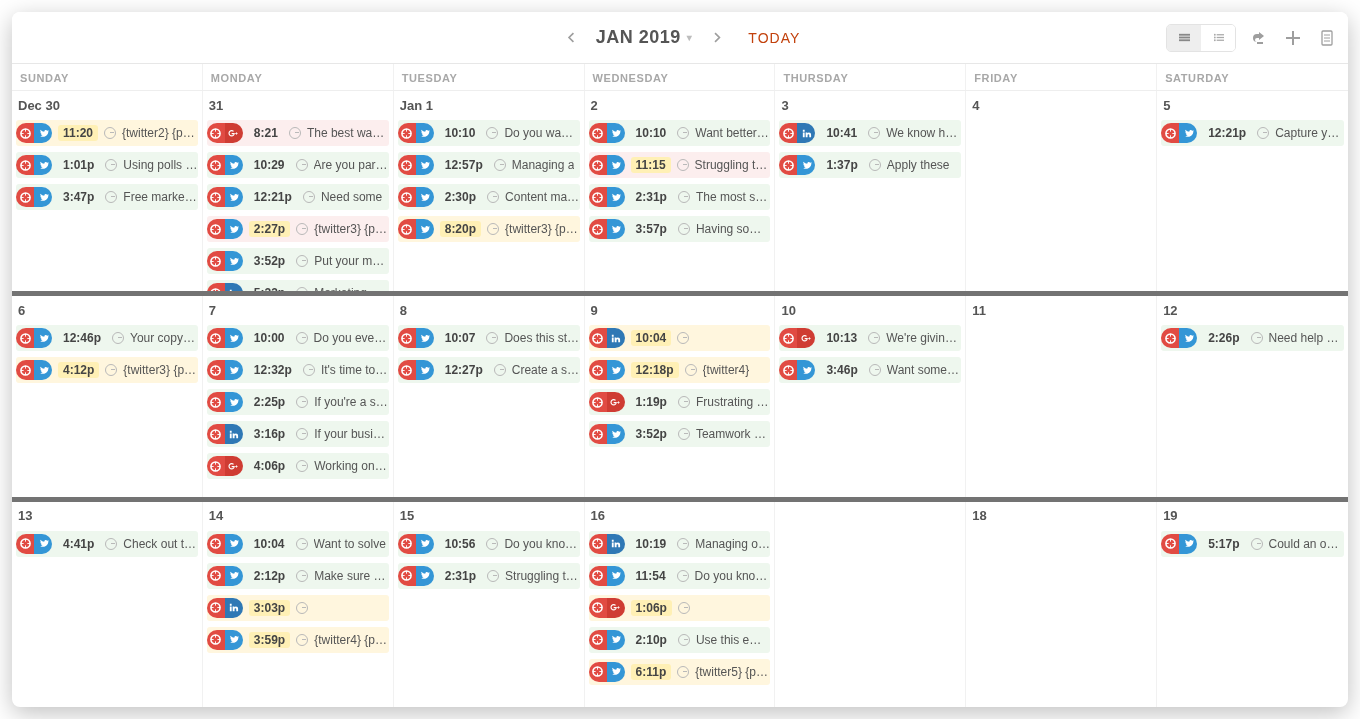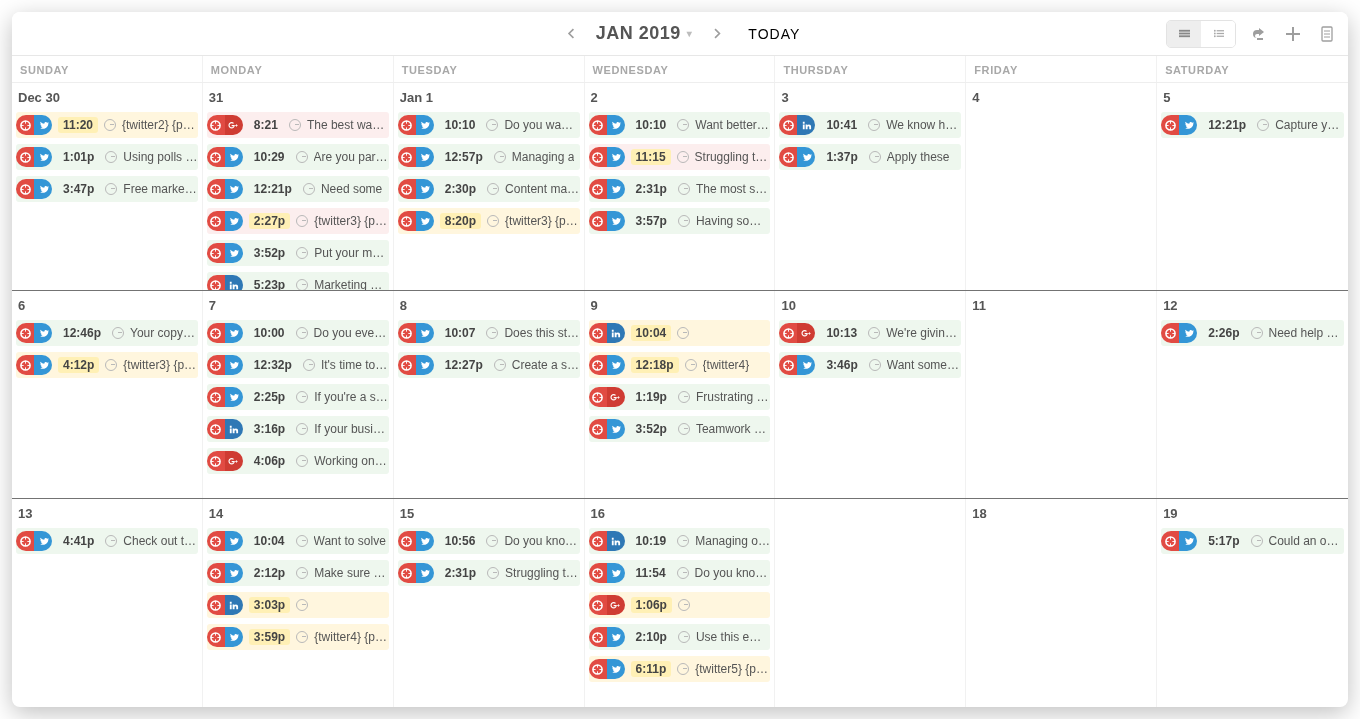--- a/index.html
+++ b/index.html
@@ -13,21 +13,21 @@
     inset: 12px;
     background: #fff;
     border-radius: 8px;
     box-shadow: 0 6px 24px rgba(0,0,0,0.25);
     overflow: hidden;
     display: flex;
     flex-direction: column;
   }
   
   .toolbar {
-    height: 44px;
+    height: 52px;
     display: flex;
     align-items: center;
     padding: 0 10px;
     border-bottom: 1px solid #e7e7e7;
     position: relative;
     background: #fff;
   }
   .toolbar-center {
     position: absolute;
     left: 50%;
@@ -51,21 +51,21 @@
     font-size: 18px;
     display: flex;
     align-items: center;
     gap: 6px;
   }
   .month-label .caret {
     font-size: 10px;
     color: #bdbdbd;
   }
   .today-btn {
-    color: #000000;
+    color: #c2410c;
     font-size: 14px;
     letter-spacing: 1px;
     margin-left: 6px;
   }
   .toolbar-right {
     margin-left: auto;
     display: flex;
     align-items: center;
     gap: 12px;
   }
@@ -121,21 +121,21 @@
   .weekday-cell:last-child { border-right: none; }
   .weeks {
     flex: 1;
     display: grid;
     grid-template-rows: repeat(3, 1fr);
     overflow: hidden;
   }
   .week {
     display: grid;
     grid-template-columns: repeat(7, 1fr);
-    border-bottom: 1px solid #737373;
+    border-bottom: 5px solid #737373;
     min-height: 0;
   }
   .week:last-child { border-bottom: none; }
   .day {
     border-right: 1px solid #f1f1f1;
     min-width: 0;
     display: flex;
     flex-direction: column;
     position: relative;
     overflow: hidden;

